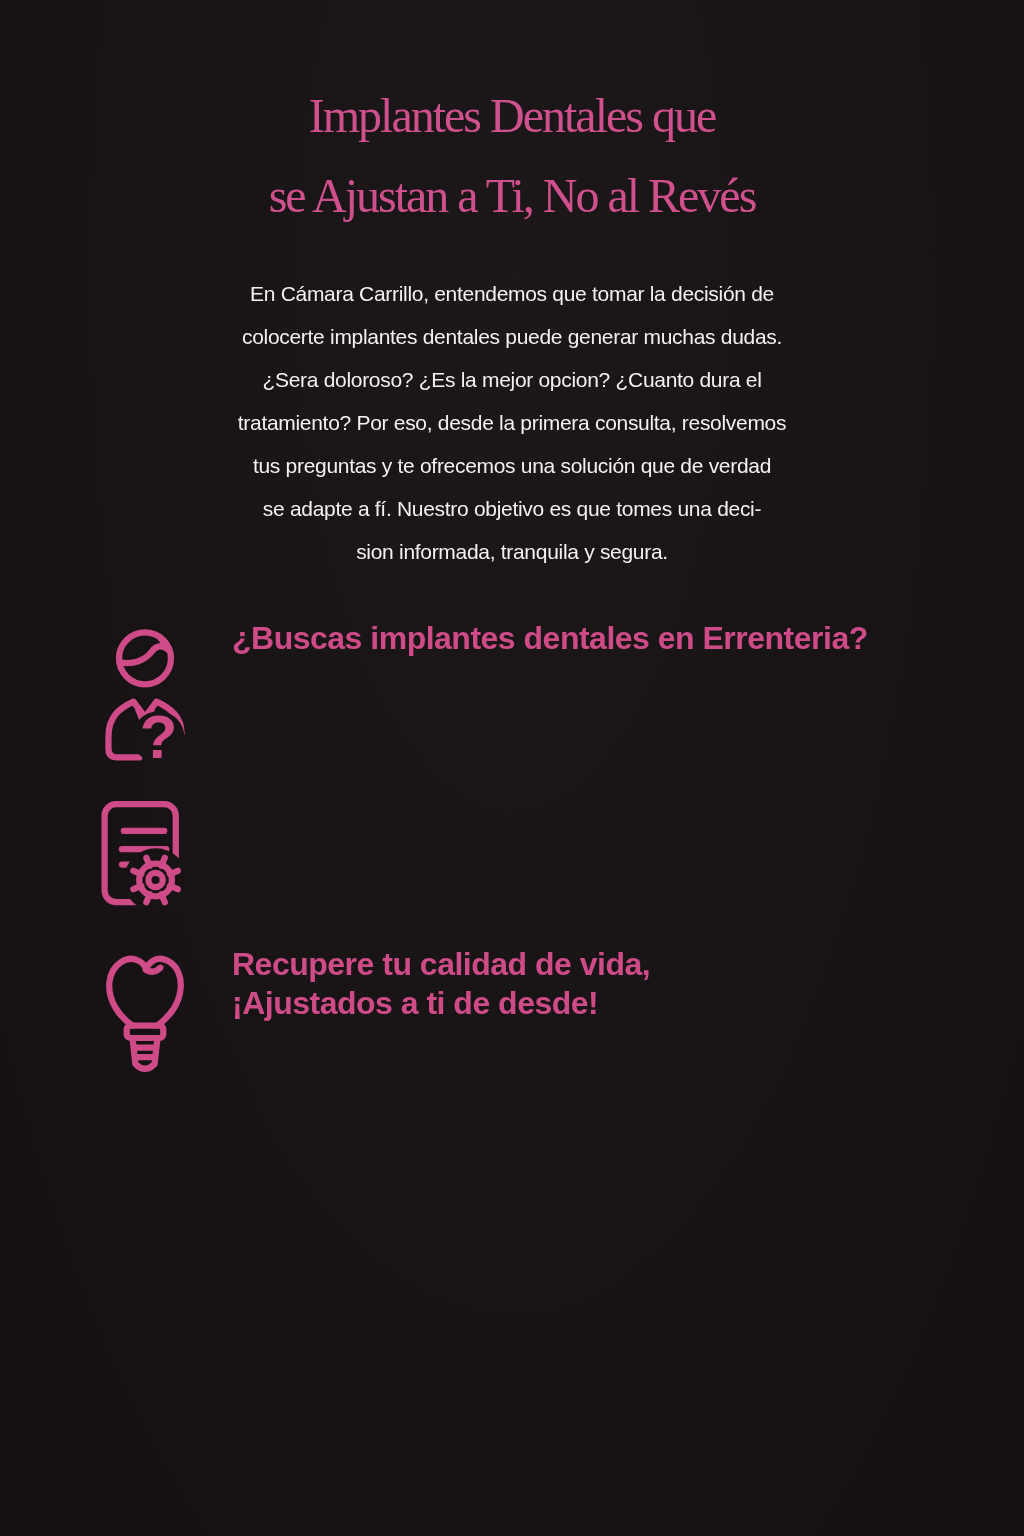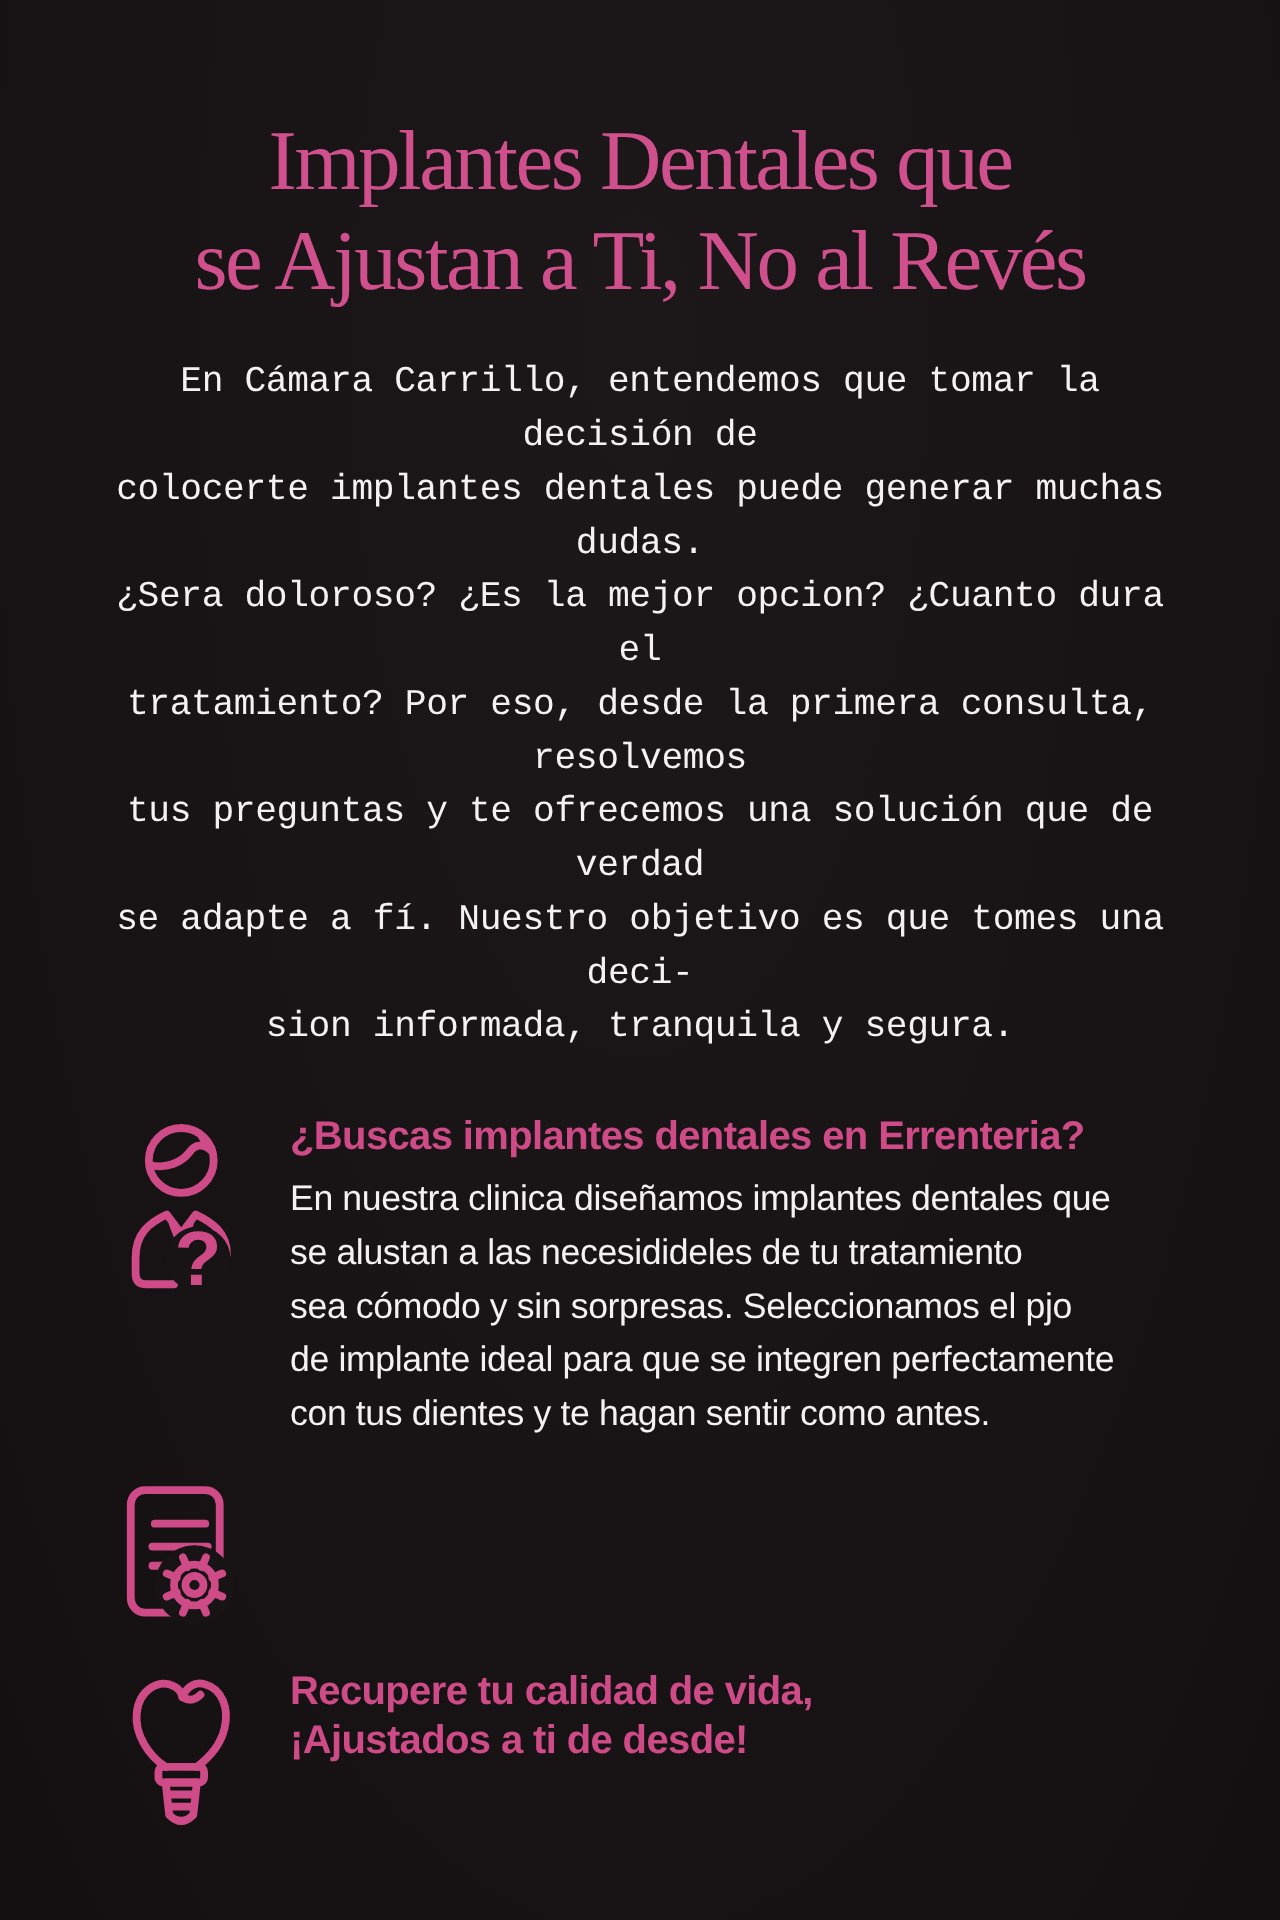--- a/index.html
+++ b/index.html
@@ -16,40 +16,39 @@
     background: radial-gradient(ellipse at 50% 18%, #1c1718 0%, var(--bg) 55%, #141011 100%);
     font-family: "Liberation Sans", sans-serif;
     overflow: hidden;
   }
   .page {
     width: 1024px;
     height: 1536px;
     padding: 76px 40px 0 40px;
   }
   .hero-title {
-    margin: 12px;
+    margin: 0;
     font-family: "Liberation Serif", serif;
     font-weight: normal;
-    font-size: 68px;
+    font-size: 48px;
     line-height: 80px;
     letter-spacing: -2px;
     color: var(--heading);
     text-align: center;
     white-space: pre-line;
   }
   .intro {
     margin: 36px auto 0 auto;
     width: 880px;
-    font-size: 29px;
+    font-size: 21px;
     line-height: 43px;
     letter-spacing: -0.3px;
     color: var(--text);
     text-align: center;
     white-space: pre-line;
-    font-family: Liberation Mono, monospace;
   }
   .sections {
     margin-top: 46px;
     padding-left: 54px;
   }
   .section {
     display: flex;
     align-items: flex-start;
     gap: 36px;
     margin-bottom: 32px;
@@ -118,25 +117,20 @@
           <circle class="icon-stroke" cx="52" cy="40" r="27"></circle>
           <path class="icon-stroke" d="M26 44 C40 47 52 42 59 33 C63 27 70 25 77 32 L69 20"></path>
           <path class="icon-stroke" d="M90 118 C90 101 79 92 64 85 L52 101 L40 85 C25 92 14 101 14 121 L14 134 Q14 143 23 143 L46 143"></path>
           <path class="icon-stroke" d="M45 93 L52 111 L59 93"></path>
           <circle class="icon-mask" cx="66" cy="122" r="27"></circle>
           <text class="qmark" x="66" y="144" text-anchor="middle">?</text>
         </svg>
       </div>
       <div class="text-col">
         <h2 class="section-heading">¿Buscas implantes dentales en Errenteria?</h2>
-        <p class="section-body">En nuestra clinica diseñamos implantes dentales que
-se alustan a las necesidideles de tu tratamiento
-sea cómodo y sin sorpresas. Seleccionamos el pjo
-de implante ideal para que se integren perfectamente
-con tus dientes y te hagan sentir como antes.</p>
       </div>
     </div>
 
     <div class="section">
       <div class="icon-col">
         <svg width="100" height="116" viewBox="0 0 104 120">
           <rect class="icon-stroke" x="10" y="7" width="74" height="102" rx="12" stroke-width="7"></rect>
           <path class="icon-stroke" d="M30 35 H72" stroke-width="7"></path>
           <path class="icon-stroke" d="M28 54 H74" stroke-width="7"></path>
           <path class="icon-stroke" d="M28 70 H38" stroke-width="7"></path>

